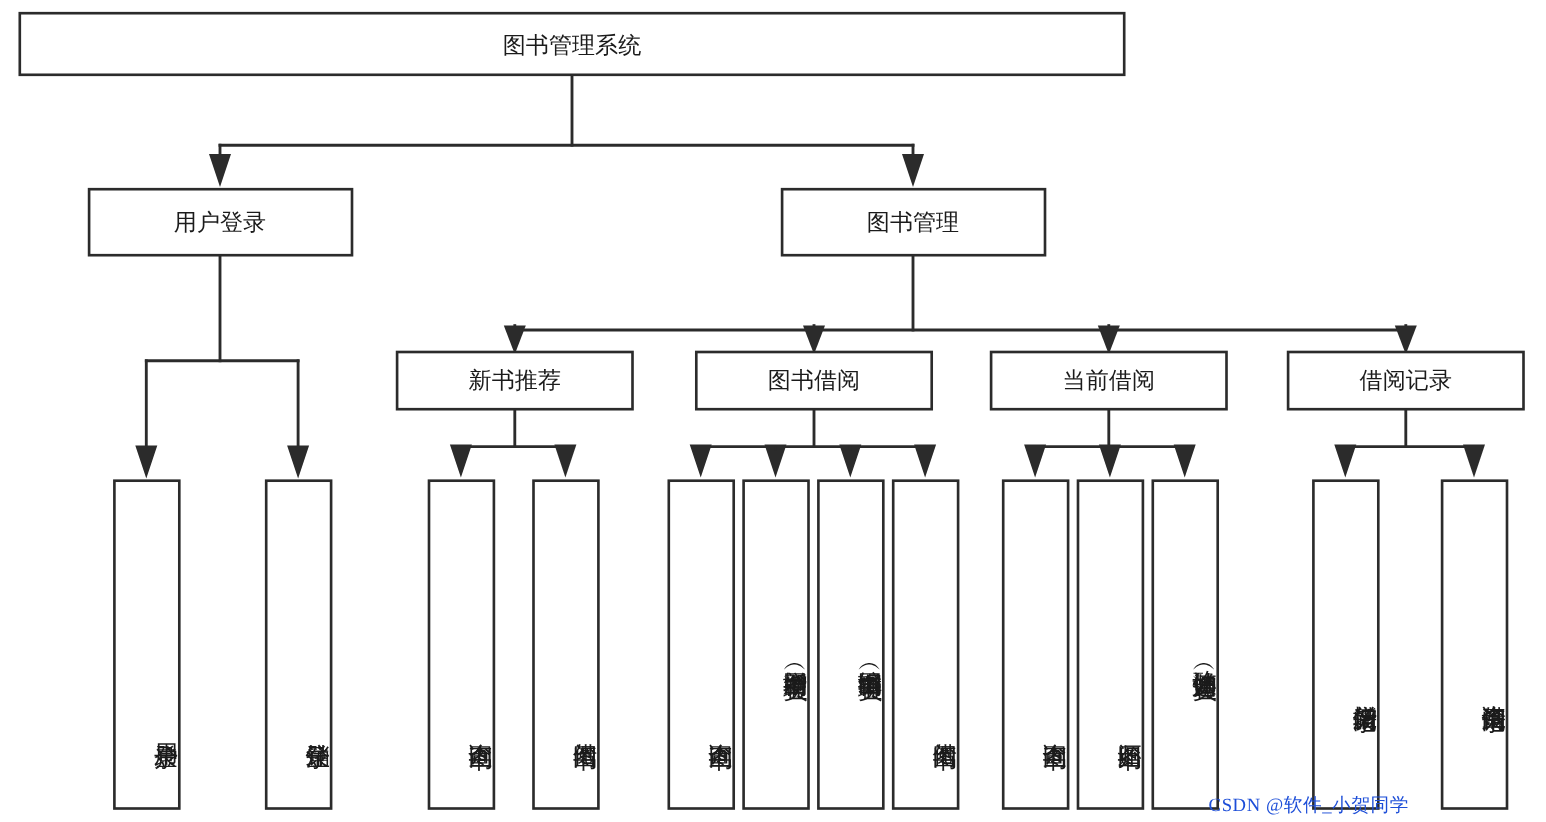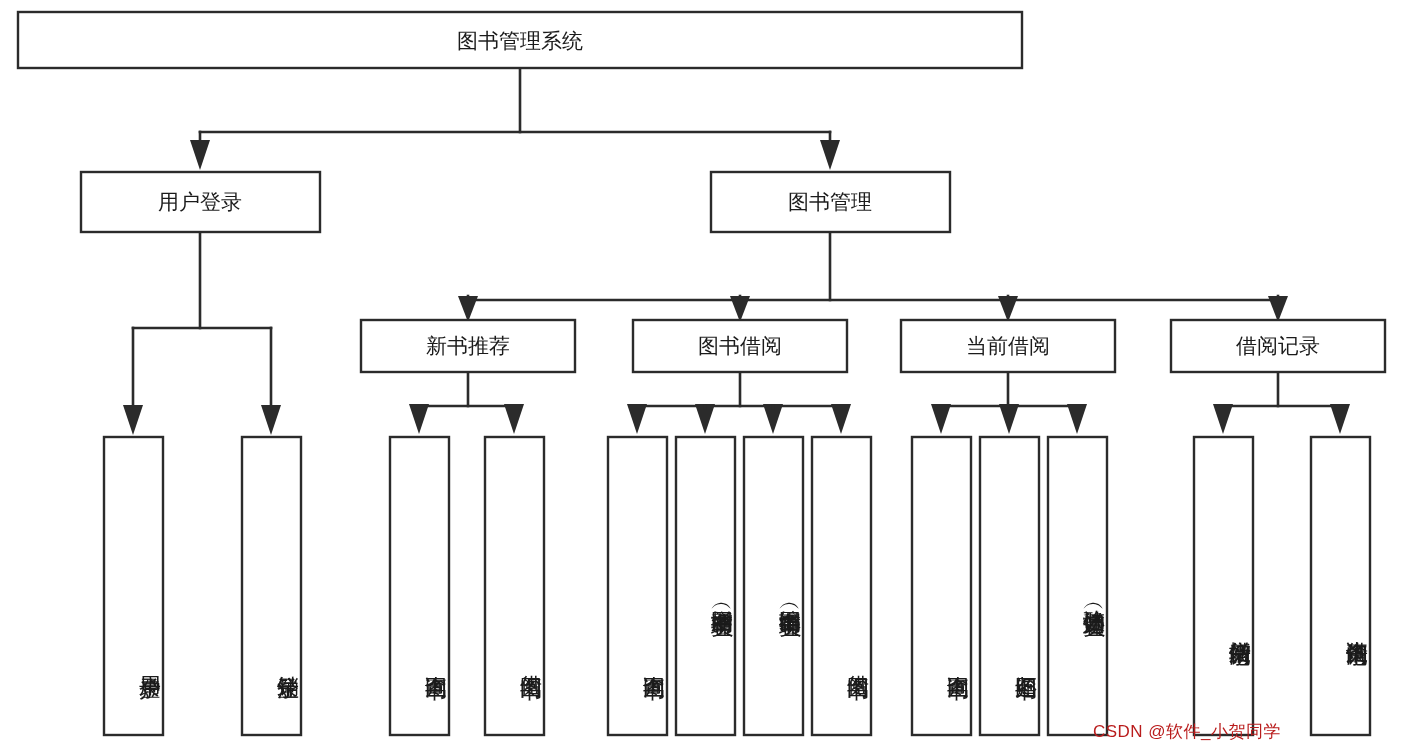--- a/index.html
+++ b/index.html
@@ -63,23 +63,23 @@
     letter-spacing: 1px;
     display: flex;
     align-items: flex-start;
     justify-content: center;
     pointer-events: none;
   }
   .watermark {
     position: absolute;
     right: 8px;
     bottom: 4px;
-    font-family: Liberation Sans, sans-serif;
+    font-family: Liberation Serif, serif;
     font-size: 17px;
-    color: #b91c1c;
+    color: #1d4ed8;
     white-space: nowrap;
     letter-spacing: 0.5px;
   }
 </style>
 </head>
 <body>
 
 <div id="diagram-root">
 
   <svg class="chart-svg" viewBox="0 0 1405 747">

